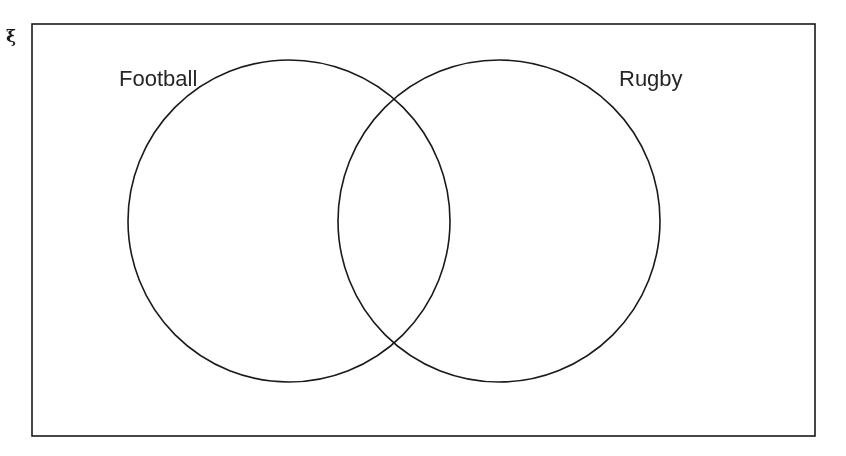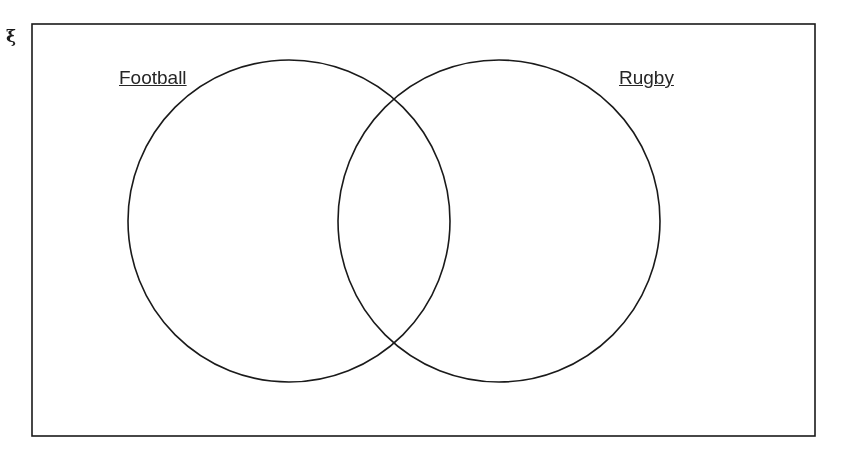--- a/index.html
+++ b/index.html
@@ -33,26 +33,25 @@
     font-family: "DejaVu Serif", serif;
     font-weight: bold;
     font-size: 17px;
     line-height: 1;
     color: #1a1a1a;
     user-select: none;
   }
   .set-label {
     position: absolute;
     font-family: "Liberation Sans", sans-serif;
-    font-size: 19px;
+    font-size: 22px;
     line-height: 1;
     color: #262626;
     white-space: nowrap;
     user-select: none;
-    text-decoration: underline;
   }
   .label-football {
     left: 119px;
     top: 68px;
   }
   .label-rugby {
     left: 619px;
     top: 68px;
   }
 </style>

